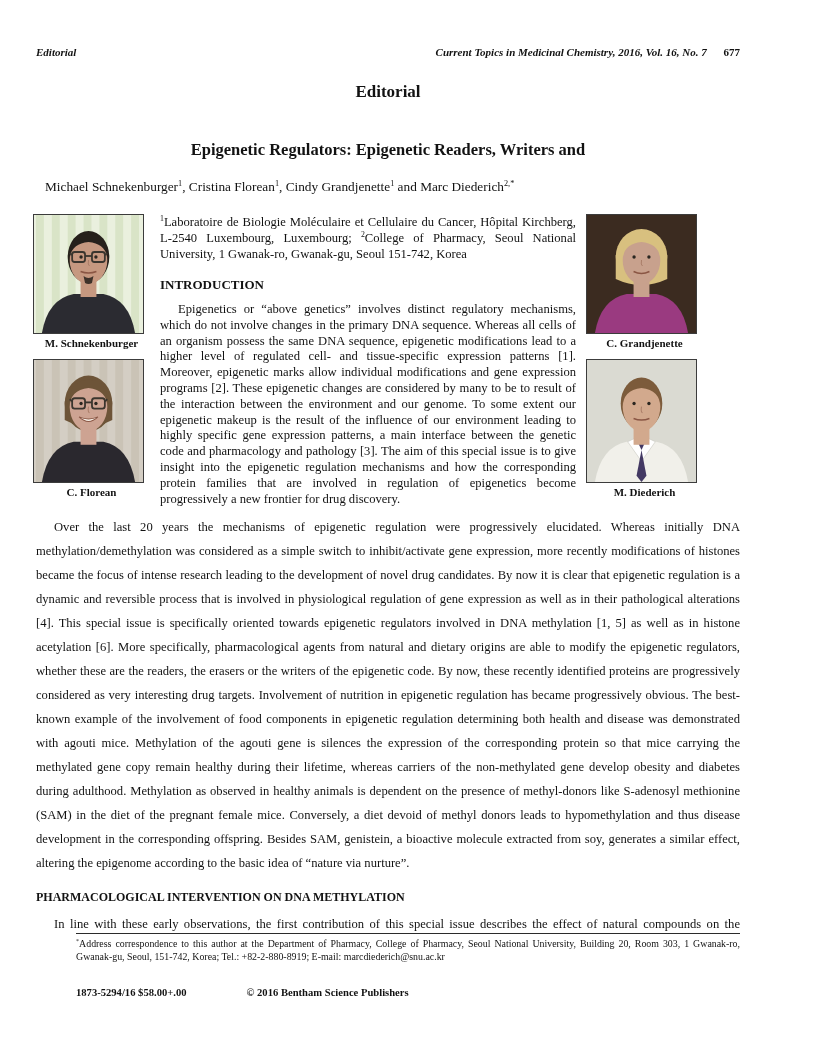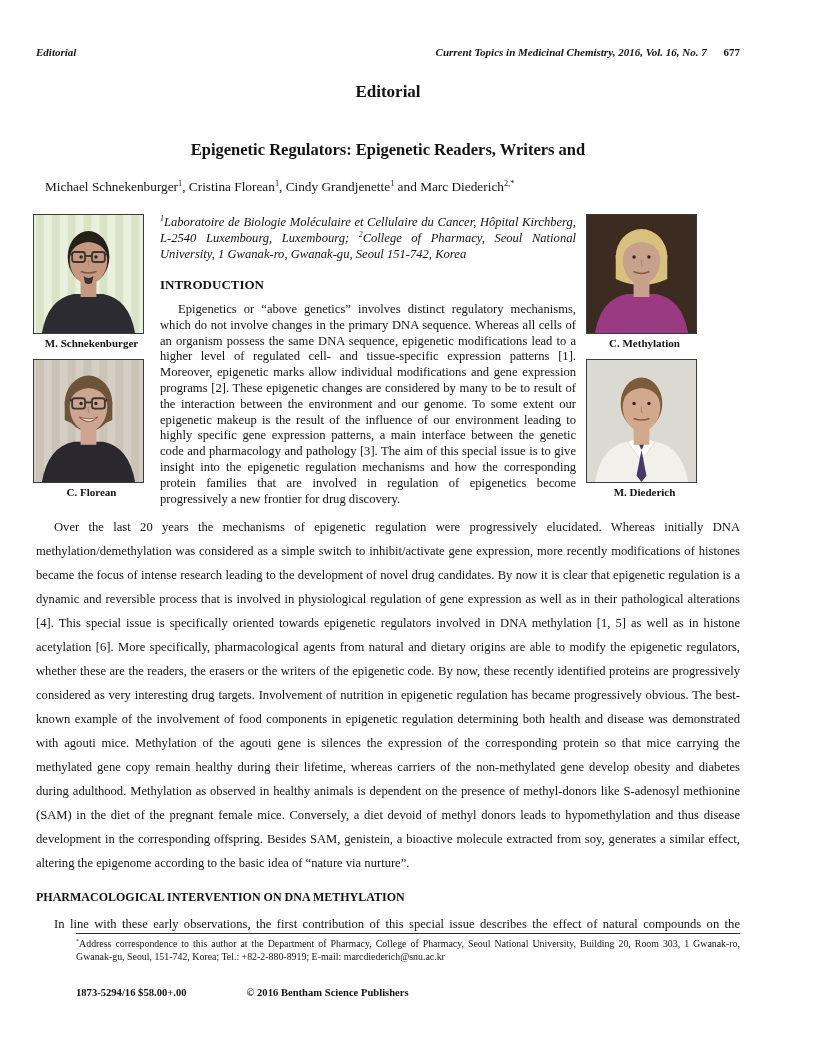--- a/index.html
+++ b/index.html
@@ -26,21 +26,21 @@
   
   .mid{display:grid;grid-template-columns:111px 416px 111px;column-gap:13px;margin-top:19px;}
   .photo-col{display:flex;flex-direction:column;align-items:center;}
   .photo-fig{margin:0 0 10px;width:118px;}
   .photo-box{width:109px;height:118px;border:1px solid #3c3c3c;overflow:hidden;background:#ccc;}
   .photo-box svg{display:block;width:100%;height:100%;}
   .photo-caption{text-align:center;font-size:11px;font-weight:bold;margin-top:3px;}
   .photo-col .photo-fig:last-child .photo-box{height:122px;}
 
   .center-col{font-size:12.6px;}
-  .affiliation{font-style:italic;text-align:justify;line-height:16px;margin:0;}
+  .affiliation{text-align:justify;line-height:16px;margin:0;}
   .sec-h{font-size:13px;font-weight:bold;margin:15px 0 9px;}
   .para{text-align:justify;text-indent:18px;line-height:15.8px;margin:0;}
 
   
   .body-para{font-size:12.6px;line-height:24px;text-align:justify;text-indent:18px;margin:7px 0 0;}
   .body-h{font-size:12px;font-weight:bold;margin:15px 0 0;}
 
   
   .bottom{position:absolute;left:0;right:0;top:933px;bottom:0;background:#ffffff;
     padding:0 76px;box-sizing:border-box;}
@@ -156,21 +156,21 @@
               <path d="M29 40 L29 64 Q55 76 81 64 L81 40 Z" fill="#d8c07f"></path>
               <rect x="47" y="58" width="16" height="24" fill="#c8a18d"></rect>
               <ellipse cx="55" cy="45" rx="19" ry="24" fill="#c8a18d"></ellipse>
               <path d="M36 46 Q34 19 55 19 Q76 19 74 46 Q74 29 55 27 Q36 29 36 46 Z" fill="#d8c07f"></path>
               <circle cx="47.5" cy="42" r="1.7" fill="#2a2620"></circle>
               <circle cx="62.5" cy="42" r="1.7" fill="#2a2620"></circle>
               <path d="M55 45 Q54 50 56 51" stroke="#a97d68" stroke-width="1" fill="none"></path>
               <path d="M47 56.5 Q55 60.5 63 56.5" stroke="#8a5644" stroke-width="1.5" fill="none"></path>
             </svg>
           </div>
-        <figcaption class="photo-caption">C. Methylation</figcaption>
+        <figcaption class="photo-caption">C. Grandjenette</figcaption>
       </figure>
       <figure class="photo-fig">
         <div class="photo-box">
             <svg viewBox="0 0 110 118" preserveAspectRatio="none" xmlns="http://www.w3.org/2000/svg">
               <rect width="110" height="118" fill="#dadad2"></rect>
               <path d="M8 118 Q14 84 40 79 L70 79 Q96 84 102 118 Z" fill="#f1f0ea"></path>
               <path d="M41 79 L55 98 L69 79 L60 75 L50 75 Z" fill="#ffffff" stroke="#c8c8c0" stroke-width="0.6"></path>
               <path d="M50 77 L60 77 L55 87 Z" fill="#433963"></path>
               <path d="M55 87 L50 112 L55 118 L60 112 Z" fill="#433963"></path>
               <ellipse cx="55" cy="42" rx="21" ry="25" fill="#7c5b3b"></ellipse>

